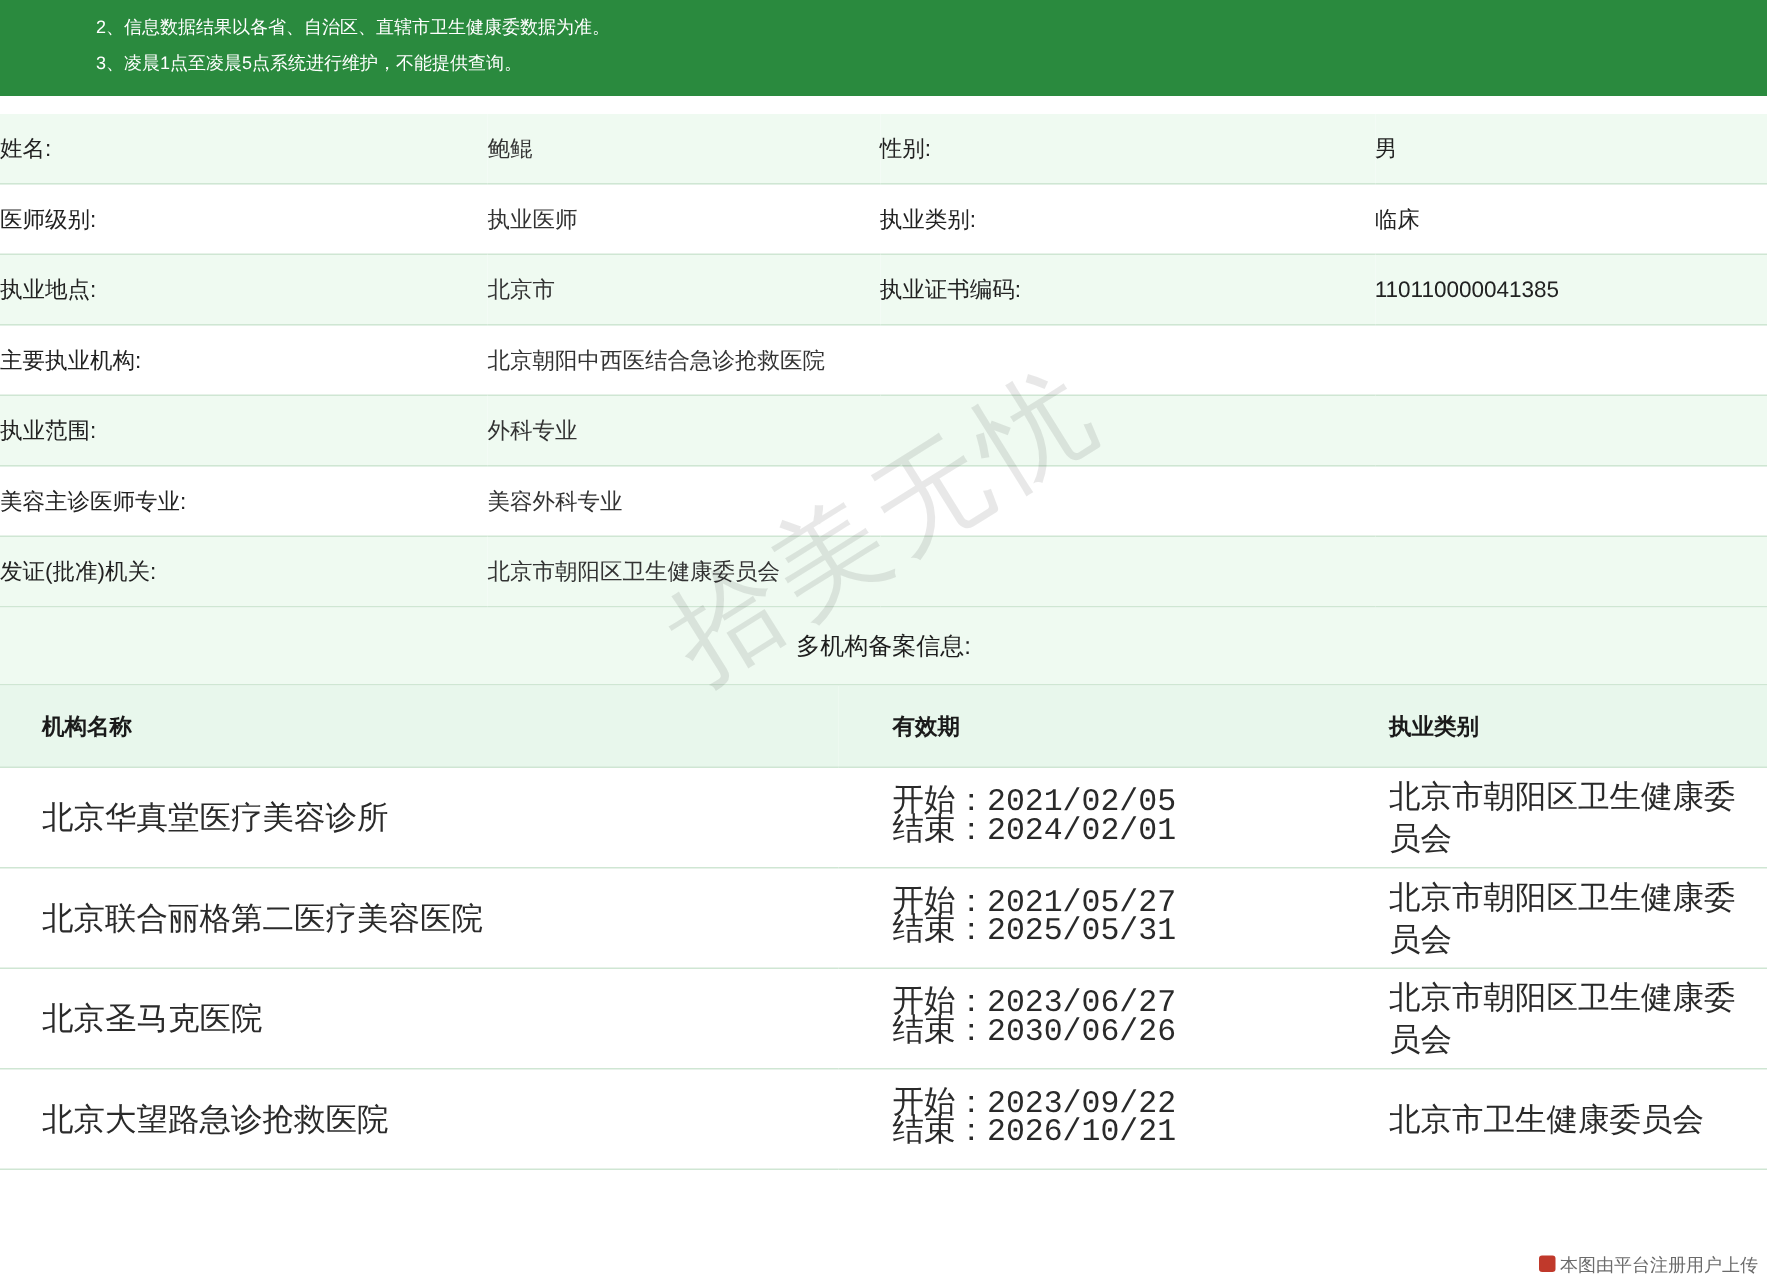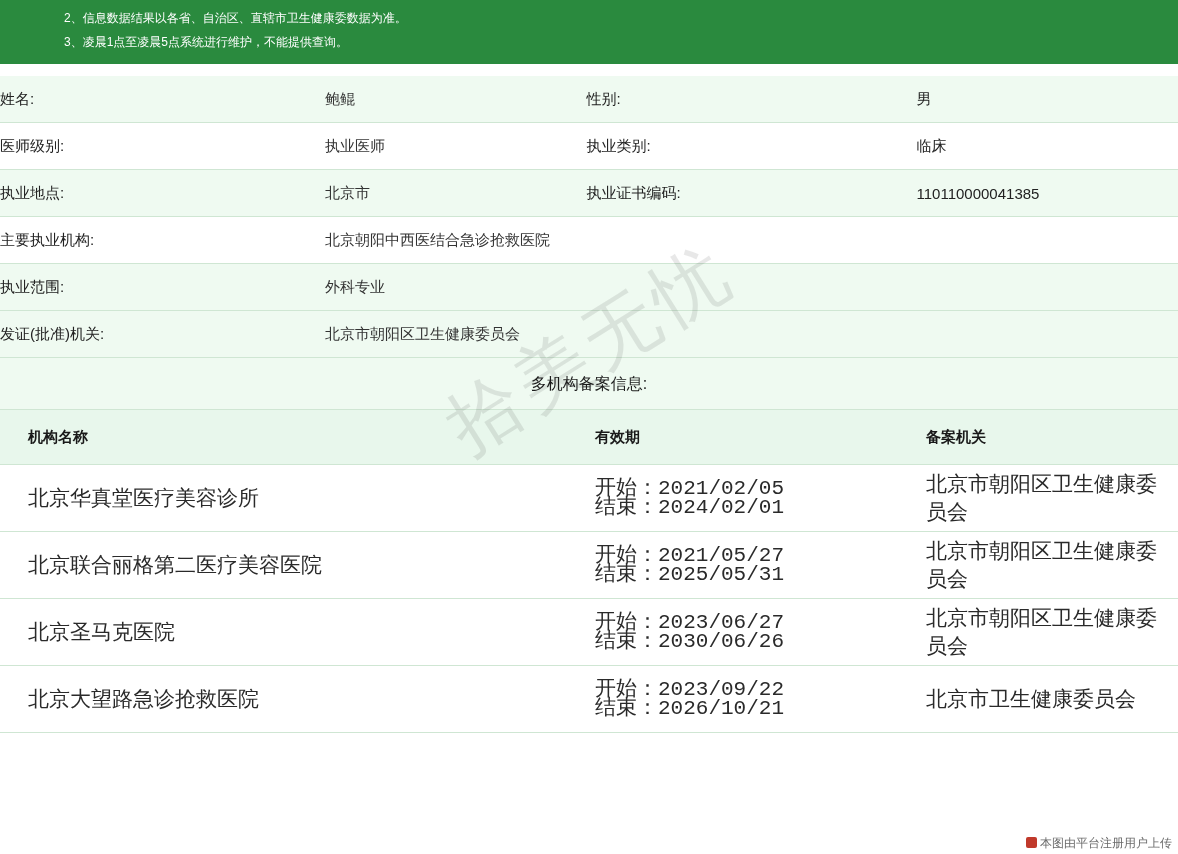--- a/index.html
+++ b/index.html
@@ -164,35 +164,39 @@
       <td class="val-2">110110000041385</td>
     </tr>
     <tr>
       <td class="lbl">主要执业机构:</td>
       <td class="val-wide" colspan="3">北京朝阳中西医结合急诊抢救医院</td>
     </tr>
     <tr class="row-tint">
       <td class="lbl">执业范围:</td>
       <td class="val-wide" colspan="3">外科专业</td>
     </tr>
+    <tr>
+      <td class="lbl">美容主诊医师专业:</td>
+      <td class="val-wide" colspan="3">美容外科专业</td>
+    </tr>
     <tr class="row-tint">
       <td class="lbl">发证(批准)机关:</td>
       <td class="val-wide" colspan="3">北京市朝阳区卫生健康委员会</td>
     </tr>
   </tbody>
 </table>
 
 <div class="sec-title">多机构备案信息:</div>
 
 <table class="org-table">
   <thead>
     <tr>
       <th class="c-name">机构名称</th>
       <th class="c-valid">有效期</th>
-      <th class="c-auth-h">备案机关</th>
+      <th class="c-auth-h">执业类别</th>
     </tr>
   </thead>
   <tbody>
     <tr>
       <td class="c-name">北京华真堂医疗美容诊所</td>
       <td class="c-valid">
         <div class="valid-line">
           <span>开始：</span><span>2021/02/05</span>
         </div>
         <div class="valid-line">

